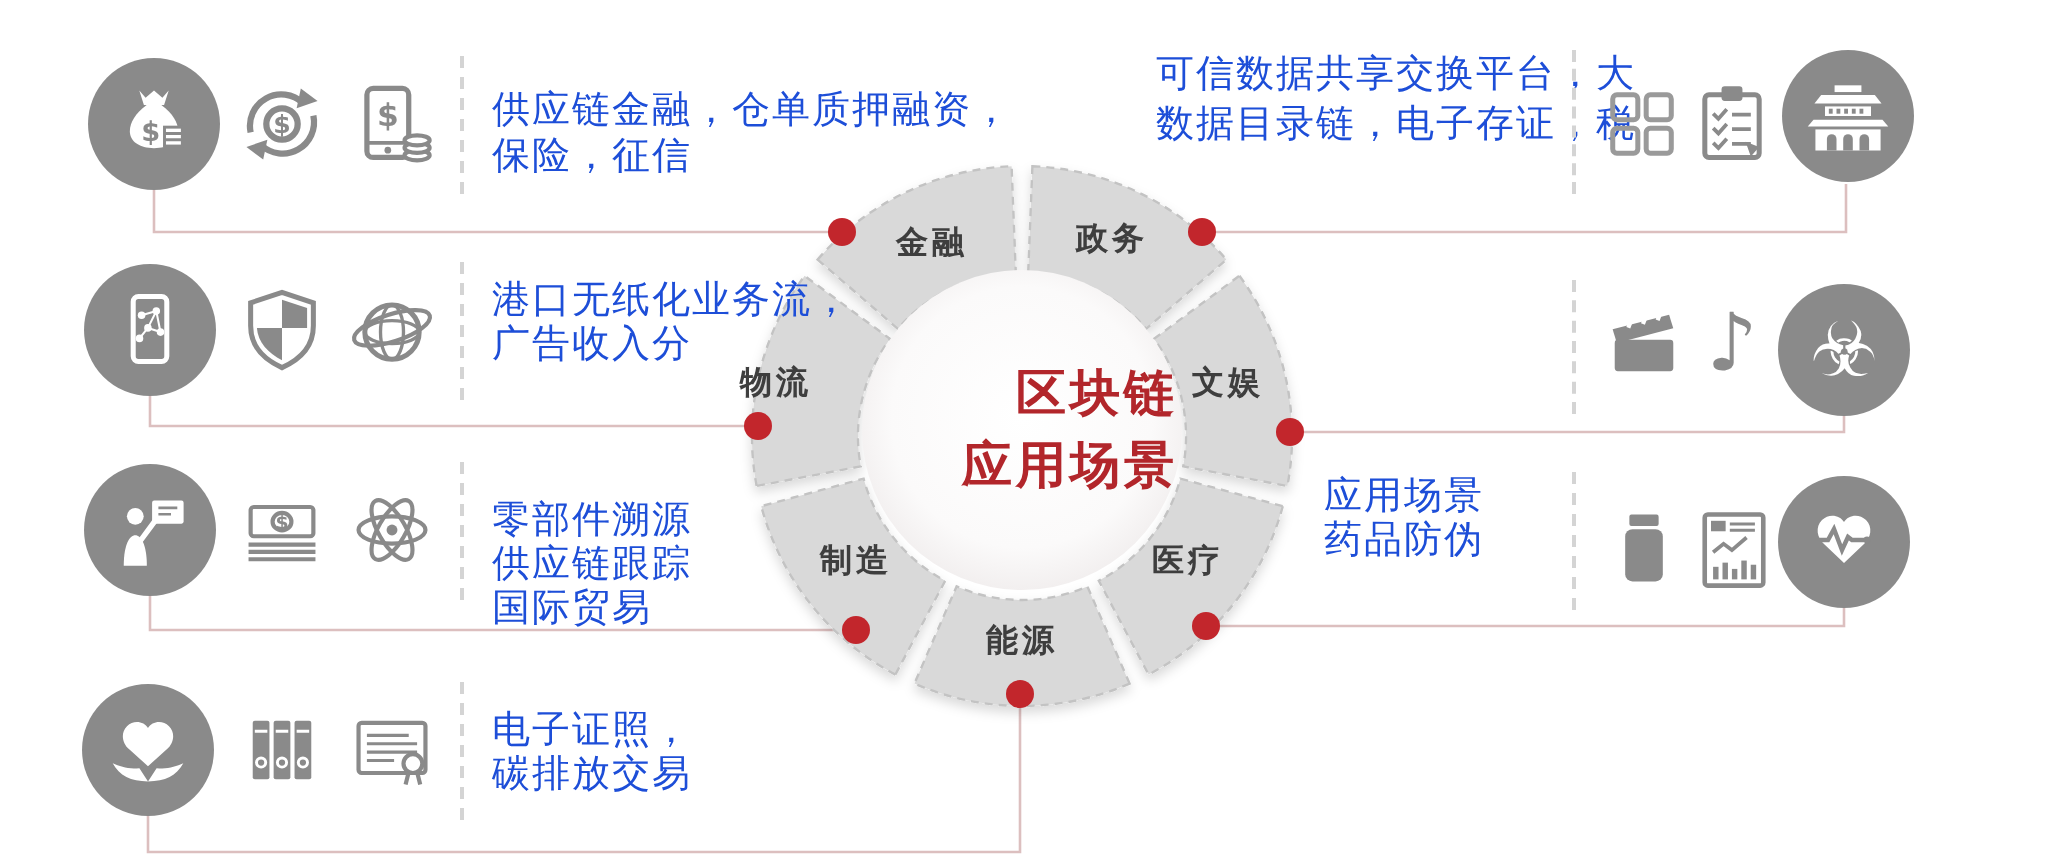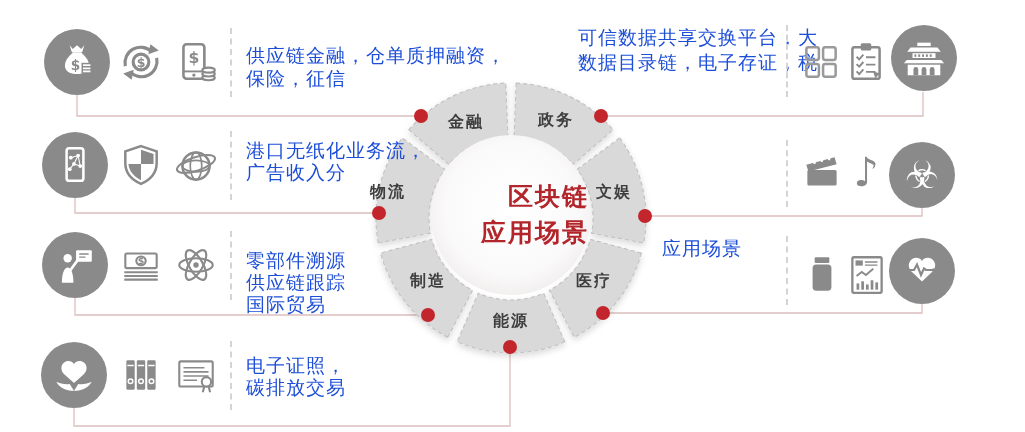--- a/index.html
+++ b/index.html
@@ -312,20 +312,21 @@
   </div>
   <div class="mini" style="left:843px;top:149px;">
     <span class="glyph-grey">♪</span>
   </div>
   <div class="icon-circle" style="left:889px;top:142px;">
     <span class="glyph-white">☣︎</span>
   </div>
 
   <div class="desc" style="left:662px;top:237px;">
     <div>应用场景</div>
+    <div>药品防伪</div>
   </div>
   <div class="divider" style="left:786px;top:236px;height:69px;"></div>
   <div class="mini" style="left:799px;top:251px;">
     <svg width="46" height="46" viewBox="0 0 44 44">
       <rect x="15" y="6" width="14" height="5.5" rx="1" fill="#8a8a8a"></rect>
       <rect x="13" y="13" width="18" height="25" rx="3.5" fill="#8a8a8a"></rect>
     </svg>
   </div>
   <div class="mini" style="left:844px;top:251px;">
     <svg width="46" height="46" viewBox="0 0 44 44">

